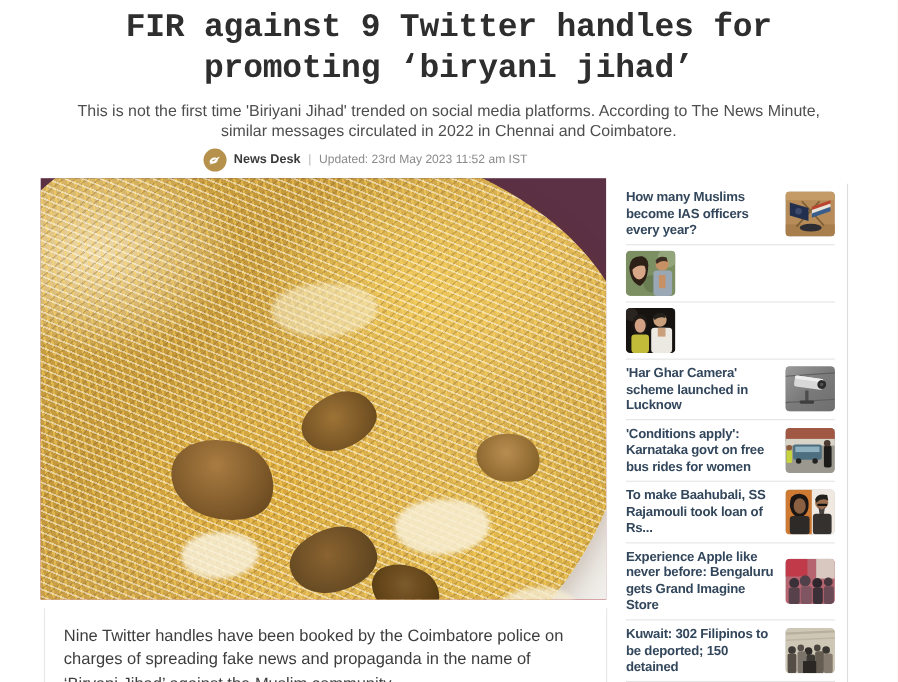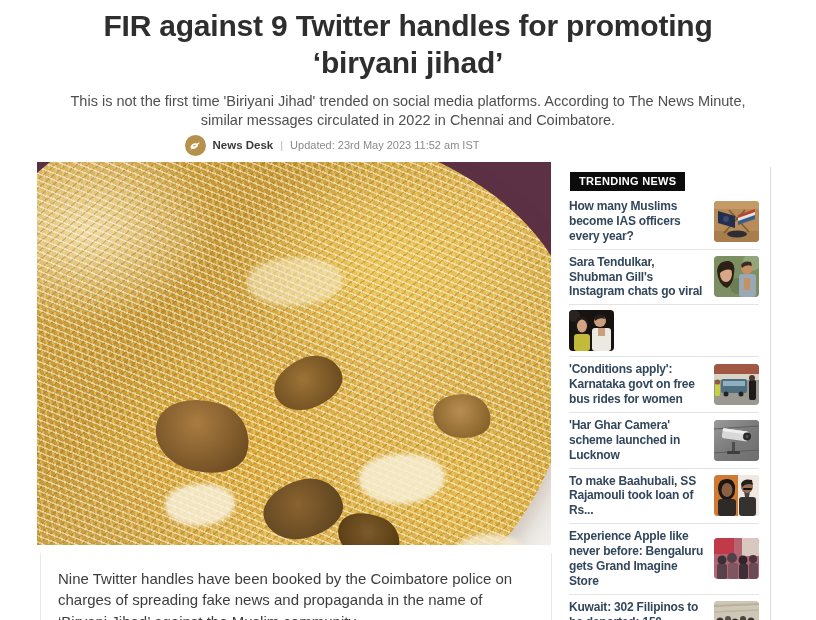--- a/index.html
+++ b/index.html
@@ -5,21 +5,21 @@
   html,body{margin:0;padding:0;}
   body{
     width:816px;height:620px;position:relative;overflow:hidden;
     background:#ffffff;
     font-family:"Liberation Sans", sans-serif;
   }
   
   .headline{
     position:absolute;top:8px;left:58px;width:700px;
     text-align:center;font-size:30px;line-height:1.22;font-weight:700;
-    color:#2e2e2e;letter-spacing:-.2px;margin:0;
+    color:#2e2e2e;letter-spacing:-.2px;margin:0;font-family:Liberation Mono, monospace;
   }
   .subtitle{
     position:absolute;top:92px;left:48px;width:720px;
     text-align:center;font-size:14.5px;line-height:1.34;color:#4e4e4e;margin:0;
   }
   .byline{
     position:absolute;top:133px;left:0;width:664px;height:24px;
     display:flex;justify-content:center;align-items:center;gap:7px;
   }
   .avatar{
@@ -135,21 +135,20 @@
 
   <div class="chunk m4"></div>
   <div class="rice-lite c3"></div>
 </div>
 
 <div class="para-box">
   <p>Nine Twitter handles have been booked by the Coimbatore police on charges of spreading fake news and propaganda in the name of ‘Biryani Jihad’ against the Muslim community.</p>
 </div>
 
 <aside class="sidebar">
-  <div class="trend-header">TRENDING NEWS</div>
 
   <div class="trow">
     <span class="ttl">How many Muslims become IAS officers every year?</span>
     <span class="thumb">
       <svg viewBox="0 0 45 41">
         <rect width="45" height="41" fill="#b78c58"></rect>
         <rect width="45" height="8" fill="#c49a66"></rect>
         <rect y="30" width="45" height="11" fill="#a87e4c"></rect>
         <line x1="10" y1="32" x2="31" y2="9" stroke="#7a5c34" stroke-width="1.5"></line>
         <line x1="35" y1="31" x2="15" y2="9" stroke="#7a5c34" stroke-width="1.5"></line>
@@ -157,21 +156,20 @@
         <circle cx="12" cy="18" r="3" fill="#3c4a6e"></circle>
         <polygon points="24,14 41,8 41,12 24,18" fill="#b8432f"></polygon>
         <polygon points="24,17 41,11 41,15 24,21" fill="#e8e4da"></polygon>
         <polygon points="24,20 41,14 41,18 24,24" fill="#3a5d8c"></polygon>
         <ellipse cx="23" cy="33" rx="10" ry="3.5" fill="#2e2d33"></ellipse>
       </svg>
     </span>
   </div>
 
   <div class="trow">
-    <span class="ttl">Sara Tendulkar, Shubman Gill's Instagram chats go viral</span>
     <span class="thumb">
       <svg viewBox="0 0 45 41">
         <rect width="45" height="41" fill="#7c8f63"></rect>
         <circle cx="38" cy="6" r="9" fill="#93a57a"></circle>
         <circle cx="24" cy="30" r="8" fill="#6b7d53"></circle>
         <path d="M3,15 Q4,4 15,5 Q22,7 20,18 Q19,28 13,32 Q4,29 3,15" fill="#2d2117"></path>
         <ellipse cx="12" cy="18" rx="6" ry="8" fill="#d8a788"></ellipse>
         <path d="M5,14 Q8,8 17,9 L18,14 Q11,12 6,17 Z" fill="#2d2117"></path>
         <circle cx="33" cy="12" r="6" fill="#c69165"></circle>
         <path d="M27,9 Q30,4 37,6 L38,10 Q32,8 28,12 Z" fill="#3a2c22"></path>
@@ -186,39 +184,20 @@
       <svg viewBox="0 0 45 41">
         <rect width="45" height="41" fill="#171310"></rect>
         <circle cx="5" cy="6" r="6" fill="#2a2420"></circle>
         <path d="M6,14 Q7,5 15,6 Q21,8 19,17 Q18,24 13,27 Q7,25 6,14" fill="#1f1a16"></path>
         <ellipse cx="13" cy="16" rx="5" ry="6.5" fill="#d3a183"></ellipse>
         <rect x="5" y="24" width="16" height="17" rx="3" fill="#c2bb3a"></rect>
         <circle cx="31" cy="11" r="6" fill="#caa07c"></circle>
         <path d="M25,8 Q28,3 35,5 L36,9 Q30,7 26,11 Z" fill="#23201c"></path>
         <rect x="23" y="18" width="19" height="23" rx="3" fill="#ece8e2"></rect>
         <rect x="29" y="18" width="7" height="8" fill="#caa07c"></rect>
-      </svg>
-    </span>
-  </div>
-
-  <div class="trow">
-    <span class="ttl">'Conditions apply': Karnataka govt on free bus rides for women</span>
-    <span class="thumb">
-      <svg viewBox="0 0 45 41">
-        <rect width="45" height="41" fill="#9b998f"></rect>
-        <rect width="45" height="12" fill="#a05844"></rect>
-        <rect y="10" width="45" height="6" fill="#d8d4c8"></rect>
-        <rect x="7" y="15" width="26" height="14" rx="2" fill="#4d6f80"></rect>
-        <rect x="9" y="17" width="22" height="5" fill="#8fb0be"></rect>
-        <circle cx="12" cy="30" r="2.5" fill="#222"></circle>
-        <circle cx="27" cy="30" r="2.5" fill="#222"></circle>
-        <rect x="35" y="16" width="7" height="20" rx="2" fill="#1d1b1a"></rect>
-        <circle cx="38" cy="14" r="3" fill="#4a3a30"></circle>
-        <rect x="1" y="20" width="5" height="12" rx="1.5" fill="#c6d23e"></rect>
-        <circle cx="3.5" cy="18" r="2.5" fill="#8a5a3a"></circle>
       </svg>
     </span>
   </div>
 
   <div class="trow">
     <span class="ttl">'Har Ghar Camera' scheme launched in Lucknow</span>
     <span class="thumb">
       <svg viewBox="0 0 45 41">
         <rect width="45" height="41" fill="#868686"></rect>
         <rect width="45" height="41" fill="url(#wallg)"></rect>
@@ -237,20 +216,39 @@
           <circle cx="33" cy="15" r="4" fill="#2a2a2a"></circle>
           <circle cx="33" cy="15" r="1.5" fill="#555"></circle>
         </g>
         <rect x="18" y="22" width="3" height="10" fill="#4c4c4c"></rect>
         <rect x="13" y="31" width="13" height="3" rx="1" fill="#3e3e3e"></rect>
       </svg>
     </span>
   </div>
 
   <div class="trow">
+    <span class="ttl">'Conditions apply': Karnataka govt on free bus rides for women</span>
+    <span class="thumb">
+      <svg viewBox="0 0 45 41">
+        <rect width="45" height="41" fill="#9b998f"></rect>
+        <rect width="45" height="12" fill="#a05844"></rect>
+        <rect y="10" width="45" height="6" fill="#d8d4c8"></rect>
+        <rect x="7" y="15" width="26" height="14" rx="2" fill="#4d6f80"></rect>
+        <rect x="9" y="17" width="22" height="5" fill="#8fb0be"></rect>
+        <circle cx="12" cy="30" r="2.5" fill="#222"></circle>
+        <circle cx="27" cy="30" r="2.5" fill="#222"></circle>
+        <rect x="35" y="16" width="7" height="20" rx="2" fill="#1d1b1a"></rect>
+        <circle cx="38" cy="14" r="3" fill="#4a3a30"></circle>
+        <rect x="1" y="20" width="5" height="12" rx="1.5" fill="#c6d23e"></rect>
+        <circle cx="3.5" cy="18" r="2.5" fill="#8a5a3a"></circle>
+      </svg>
+    </span>
+  </div>
+
+  <div class="trow">
     <span class="ttl">To make Baahubali, SS Rajamouli took loan of Rs...</span>
     <span class="thumb">
       <svg viewBox="0 0 45 41">
         <rect width="45" height="41" fill="#efe9e2"></rect>
         <rect width="24" height="41" fill="#cf7a33"></rect>
         <path d="M4,14 Q4,3 14,4 Q22,5 21,15 Q21,23 13,26 Q5,24 4,14" fill="#1c1614"></path>
         <ellipse cx="13" cy="15" rx="5.5" ry="7" fill="#8a5f42"></ellipse>
         <rect x="4" y="24" width="18" height="17" rx="3" fill="#2e2a28"></rect>
         <circle cx="33" cy="12" r="6" fill="#9a6e4e"></circle>
         <path d="M27,9 Q29,3 38,5 L39,10 Q33,7 28,12 Z" fill="#23201c"></path>

